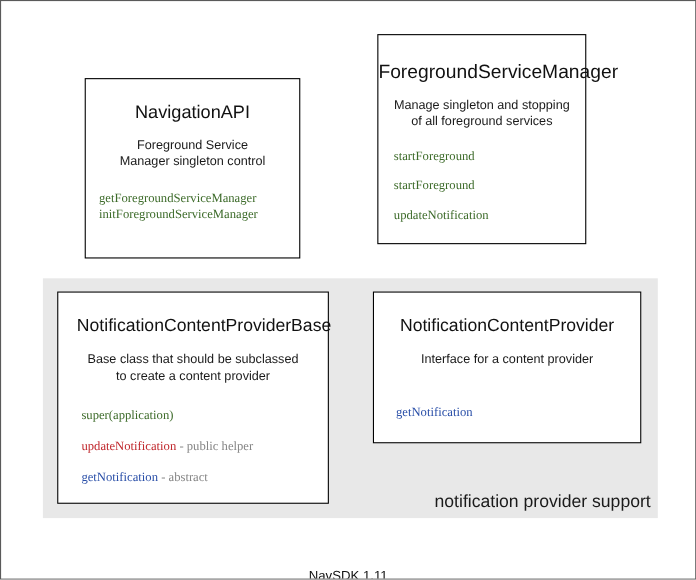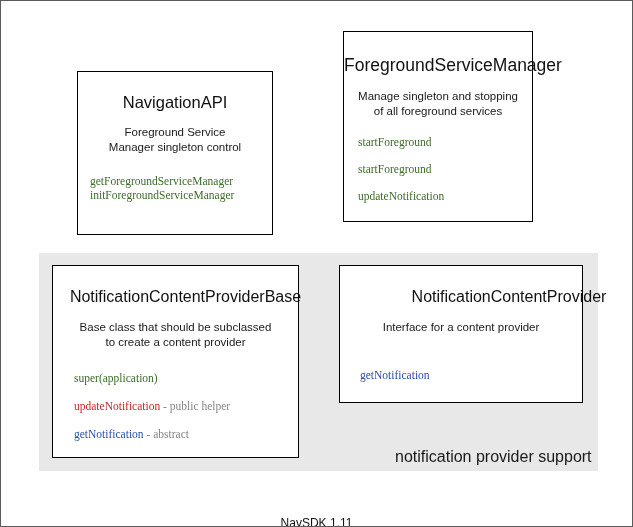--- a/index.html
+++ b/index.html
@@ -133,21 +133,21 @@
       <div class="method" style="margin-bottom:14px;">
         <span class="m-red">updateNotification</span><span class="m-note"> - public helper</span>
       </div>
       <div class="method">
         <span class="m-blue">getNotification</span><span class="m-note"> - abstract</span>
       </div>
     </div>
   </div>
 
   <div class="uml-box" style="left:338px; top:264px; width:244px; height:138px;">
-    <div class="box-title" style="top:22px; font-size:16px;padding-left:48px;">NotificationContentProvider</div>
+    <div class="box-title" style="top:22px; font-size:16px;">NotificationContentProvider</div>
     <div class="box-desc" style="top:54px;">
       <div>Interface for a content provider</div>
     </div>
     <div class="method-list" style="left:20px; top:102px;">
       <div class="method">
         <span class="m-blue">getNotification</span><span class="m-note"></span>
       </div>
     </div>
   </div>
 

